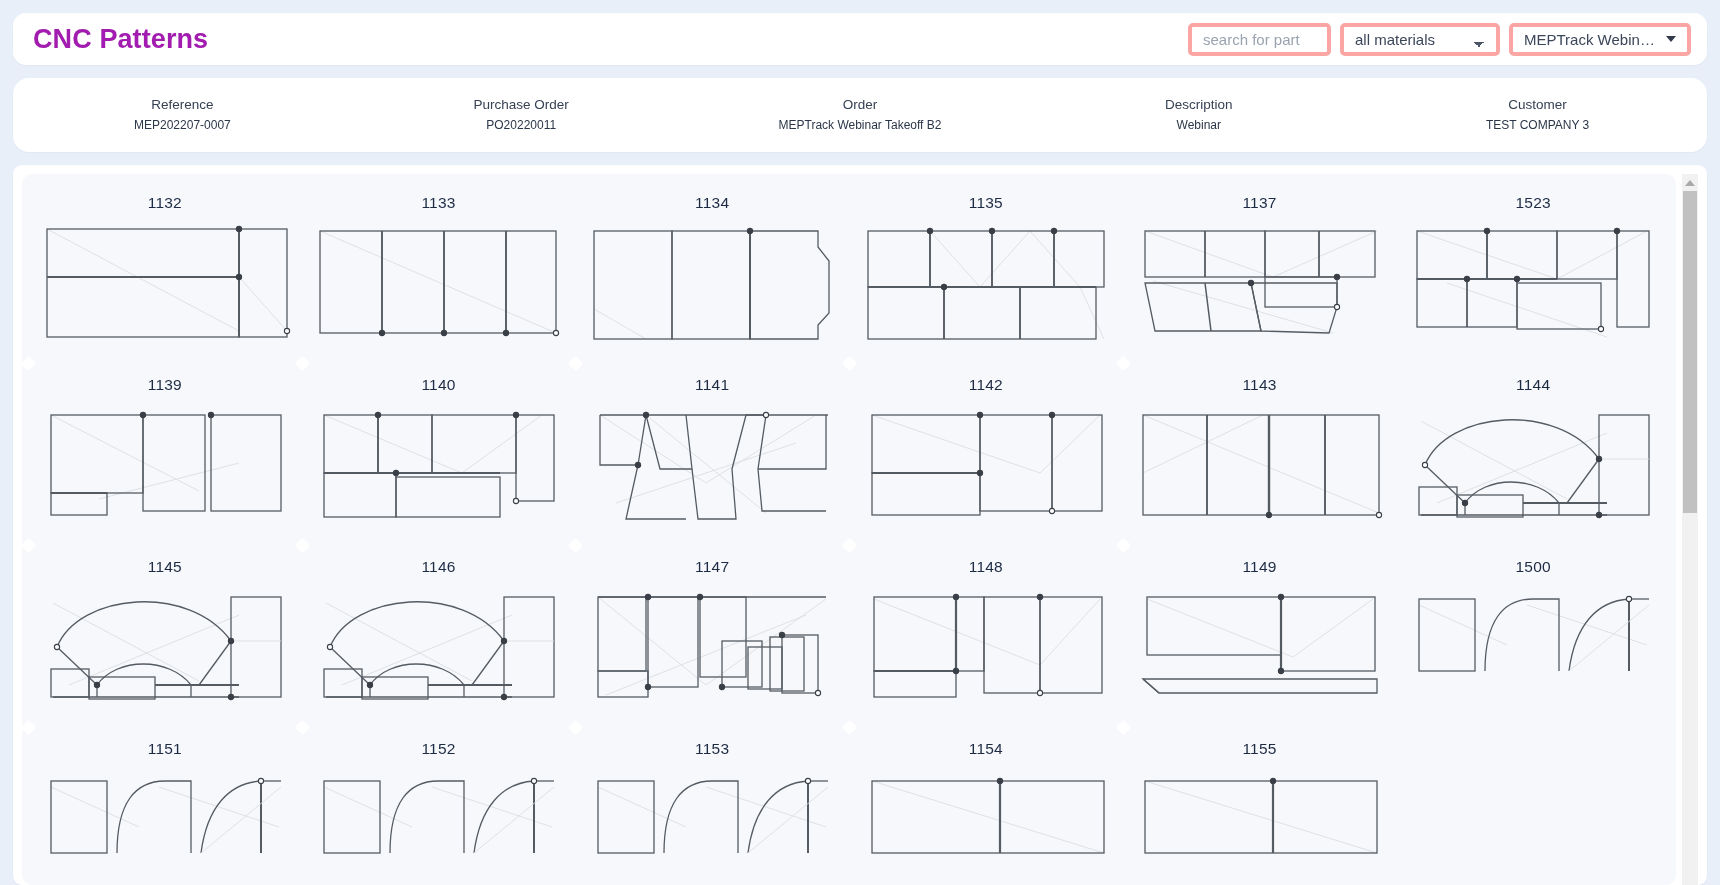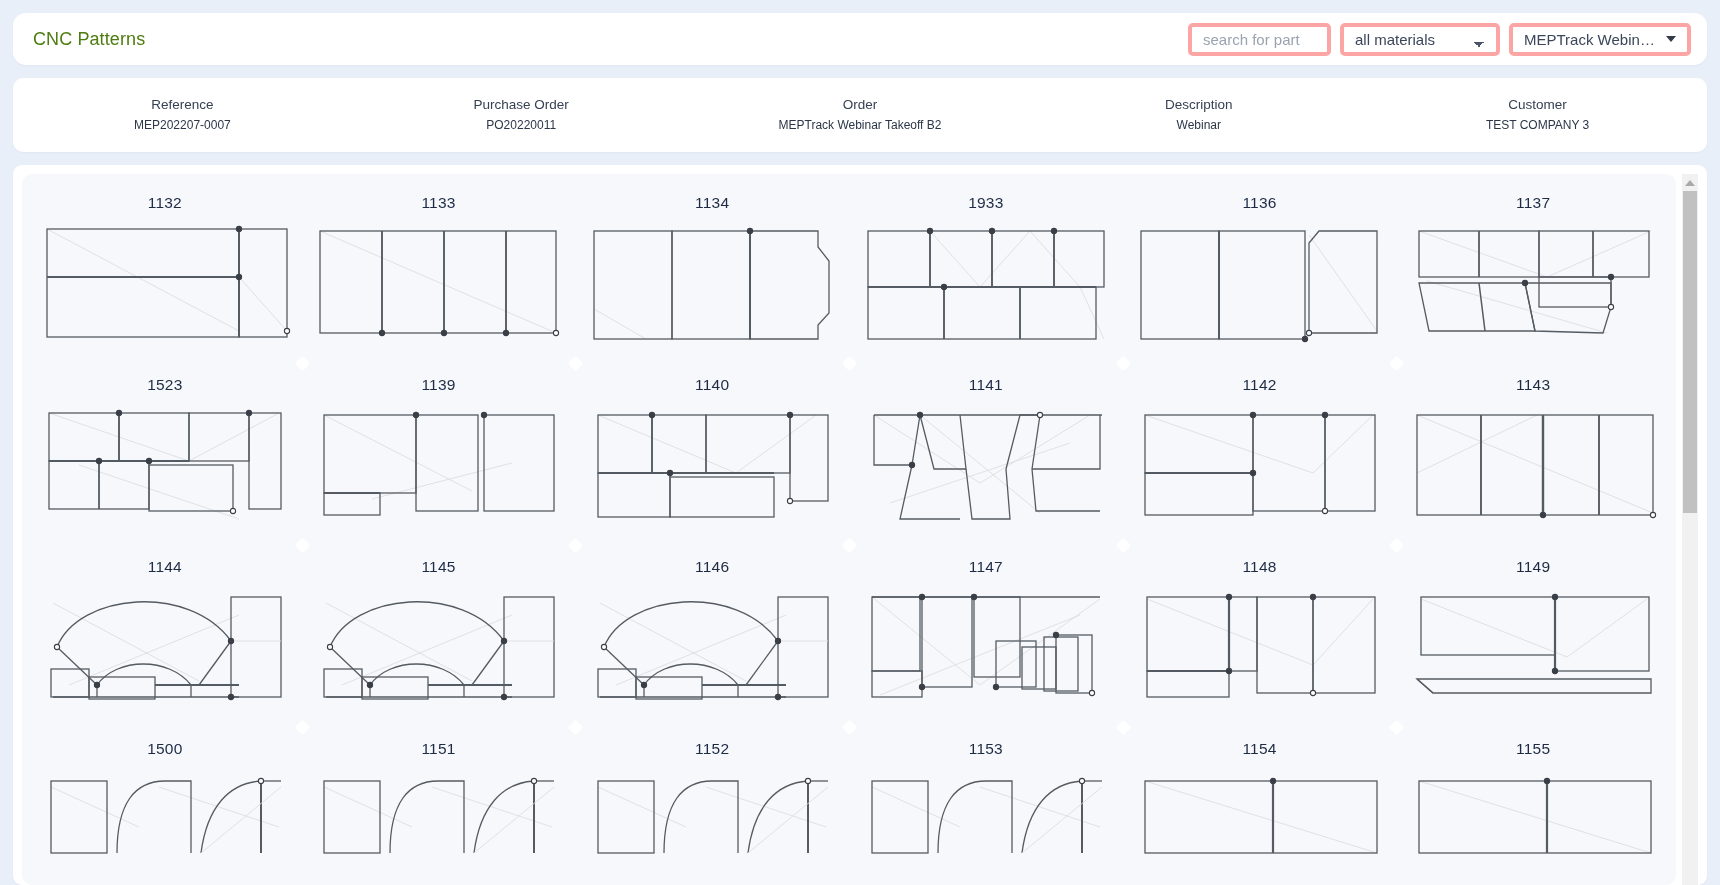--- a/index.html
+++ b/index.html
@@ -26,24 +26,24 @@
     background: #ffffff;
     border-radius: 13px;
     height: 52px;
     flex: 0 0 52px;
     display: flex;
     align-items: center;
     padding: 0 16px 0 20px;
     box-shadow: 0 1px 2px rgba(30,50,90,.04);
   }
   .app-title {
-    font-size: 18px;
-    font-weight: normal;
+    font-size: 27px;
+    font-weight: bold;
     letter-spacing: .1px;
-    color: #4d7c0f;
+    color: #a21caf;
     white-space: nowrap;
   }
   .topbar-spacer { flex: 1 1 auto; }
   .topbar-controls {
     display: flex;
     align-items: center;
     gap: 9px;
   }
   .ctl {
     height: 33px;
@@ -91,21 +91,21 @@
     width: 0; height: 0;
     border-left: 5px solid transparent;
     border-right: 5px solid transparent;
     border-top: 6px solid #333b4a;
     flex: 0 0 auto;
   }
 
   
   .infobar {
     background: #ffffff;
-    border-radius: 10px;
+    border-radius: 16px;
     flex: 0 0 74px;
     display: flex;
     align-items: center;
     padding: 8px 0 10px 0;
     box-shadow: 0 1px 2px rgba(30,50,90,.04);
   }
   .info-cell {
     flex: 1 1 0;
     text-align: center;
     display: flex;
@@ -305,53 +305,39 @@
                 <line x1="8" y1="88" x2="60" y2="118" stroke="#dcdee2" stroke-width="0.9"></line>
                 <rect x="8" y="10" width="78" height="108" fill="none" stroke="#555b63" stroke-width="1.3"></rect>
                 <rect x="86" y="10" width="78" height="108" fill="none" stroke="#555b63" stroke-width="1.3"></rect>
                 <path d="M164,10 L232,10 L232,26 L243,40 L243,92 L232,104 L232,118 L164,118 Z" fill="none" stroke="#555b63" stroke-width="1.3"></path>
                 <line x1="164" y1="10" x2="164" y2="118" stroke="#555b63" stroke-width="2"></line>
                 <circle cx="164" cy="10" r="2.6" fill="#3a3f47" stroke="#3a3f47" stroke-width="1.1"></circle>
               </svg>
             </div>
           </div>
           <div class="cell">
-            <div class="cell-label">1933</div>
+            <div class="cell-label">1135</div>
             <div class="cell-art">
               <svg width="252" height="126" viewBox="0 0 252 126">
                 <line x1="70" y1="10" x2="120" y2="66" stroke="#dcdee2" stroke-width="0.9"></line>
                 <line x1="120" y1="66" x2="170" y2="10" stroke="#dcdee2" stroke-width="0.9"></line>
                 <line x1="170" y1="10" x2="220" y2="66" stroke="#dcdee2" stroke-width="0.9"></line>
                 <line x1="220" y1="66" x2="244" y2="118" stroke="#dcdee2" stroke-width="0.9"></line>
                 <rect x="8" y="10" width="236" height="56" fill="none" stroke="#555b63" stroke-width="1.3"></rect>
                 <line x1="70" y1="10" x2="70" y2="66" stroke="#555b63" stroke-width="1.9"></line>
                 <line x1="132" y1="10" x2="132" y2="66" stroke="#555b63" stroke-width="1.9"></line>
                 <line x1="194" y1="10" x2="194" y2="66" stroke="#555b63" stroke-width="1.9"></line>
                 <rect x="8" y="66" width="228" height="52" fill="none" stroke="#555b63" stroke-width="1.3"></rect>
                 <line x1="8" y1="66" x2="236" y2="66" stroke="#555b63" stroke-width="2.2"></line>
                 <line x1="84" y1="66" x2="84" y2="118" stroke="#555b63" stroke-width="1.9"></line>
                 <line x1="160" y1="66" x2="160" y2="118" stroke="#555b63" stroke-width="1.9"></line>
                 <circle cx="70" cy="10" r="2.6" fill="#3a3f47" stroke="#3a3f47" stroke-width="1.1"></circle>
                 <circle cx="132" cy="10" r="2.6" fill="#3a3f47" stroke="#3a3f47" stroke-width="1.1"></circle>
                 <circle cx="194" cy="10" r="2.6" fill="#3a3f47" stroke="#3a3f47" stroke-width="1.1"></circle>
                 <circle cx="84" cy="66" r="2.6" fill="#3a3f47" stroke="#3a3f47" stroke-width="1.1"></circle>
-              </svg>
-            </div>
-          </div>
-          <div class="cell">
-            <div class="cell-label">1136</div>
-            <div class="cell-art">
-              <svg width="252" height="126" viewBox="0 0 252 126">
-                <line x1="176" y1="14" x2="244" y2="110" stroke="#dcdee2" stroke-width="0.9"></line>
-                <rect x="8" y="10" width="78" height="108" fill="none" stroke="#555b63" stroke-width="1.3"></rect>
-                <line x1="86" y1="10" x2="86" y2="118" stroke="#555b63" stroke-width="1.9"></line>
-                <rect x="86" y="10" width="86" height="108" fill="none" stroke="#555b63" stroke-width="1.3"></rect>
-                <path d="M176,22 L186,10 L244,10 L244,112 L176,112 Z" fill="none" stroke="#555b63" stroke-width="1.3"></path>
-                <circle cx="172" cy="118" r="2.6" fill="#3a3f47" stroke="#3a3f47" stroke-width="1.1"></circle>
-                <circle cx="176" cy="112" r="2.6" fill="#ffffff" stroke="#3a3f47" stroke-width="1.1"></circle>
               </svg>
             </div>
           </div>
           <div class="cell">
             <div class="cell-label">1137</div>
             <div class="cell-art">
               <svg width="252" height="126" viewBox="0 0 252 126">
                 <line x1="12" y1="10" x2="140" y2="56" stroke="#dcdee2" stroke-width="0.9"></line>
                 <line x1="140" y1="56" x2="244" y2="10" stroke="#dcdee2" stroke-width="0.9"></line>
                 <line x1="20" y1="60" x2="200" y2="112" stroke="#dcdee2" stroke-width="0.9"></line>

